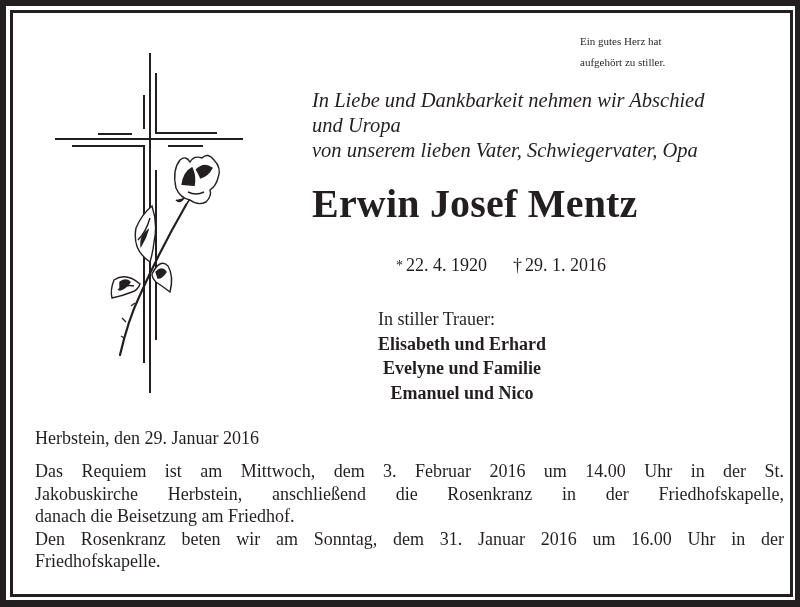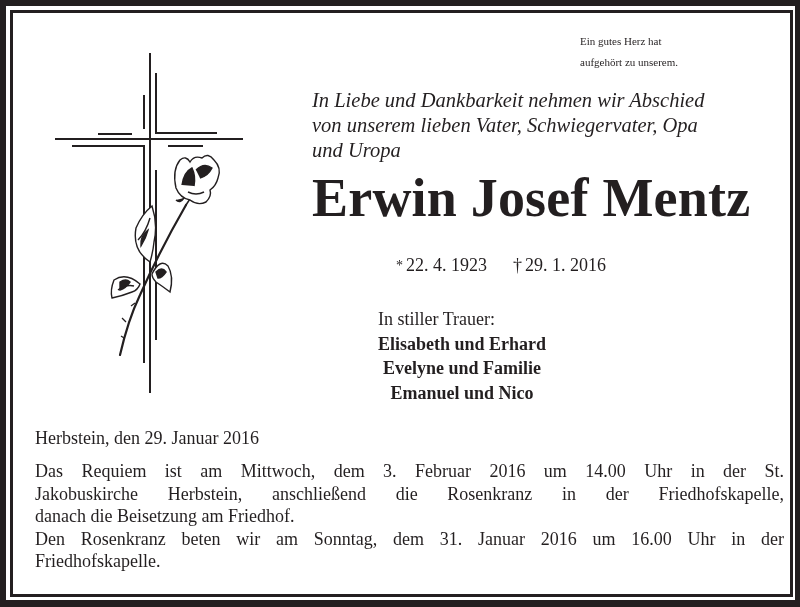--- a/index.html
+++ b/index.html
@@ -14,21 +14,21 @@
     box-sizing: border-box; border: 6px solid #231f20;
     border-right-width: 5px; border-bottom-width: 7px;
   }
   .frame-inner {
     position: absolute; left: 10px; top: 10px; width: 783px; height: 587px;
     box-sizing: border-box; border: 3px solid #231f20;
   }
   .t { position: absolute; white-space: nowrap; }
   .motto { left: 580px; top: 31px; font-size: 11px; line-height: 21px; }
   .intro { left: 312px; top: 88px; font-size: 20.5px; line-height: 25px; font-style: italic; }
-  .name { left: 312px; top: 170px; font-size: 54px; line-height: 56px; font-weight: bold; letter-spacing: 0.2px; }
+  .name { left: 312px; top: 176px; font-size: 40px; line-height: 56px; font-weight: bold; letter-spacing: 0.2px; }
   .dates { left: 396px; top: 253px; font-size: 18px; line-height: 24px; }
   .dates .star { font-size: 14px; vertical-align: 1px; margin-right: 3px; }
   .dates .gap { display: inline-block; width: 26px; }
   .dates .dagger { margin-right: 3px; }
   .mourn { left: 378px; top: 307px; font-size: 18px; line-height: 24.5px; }
   .mourn .b { font-weight: bold; text-align: center; }
   .place { left: 35px; top: 426px; font-size: 18px; line-height: 24px; }
   .body-text {
     position: absolute; left: 35px; top: 460px; width: 749px;
     font-size: 18px; line-height: 22.6px; text-align: justify;
@@ -86,33 +86,33 @@
 
   <g stroke="#231f20" stroke-width="1.2">
     <line x1="126" y1="322" x2="122" y2="318"></line>
     <line x1="131" y1="306" x2="135" y2="303"></line>
     <line x1="124" y1="338" x2="121" y2="336"></line>
   </g>
 </svg>
 
 <div class="t motto">
   <div>Ein gutes Herz hat</div>
-  <div>aufgehört zu unserem.</div>
+  <div>aufgehört zu stiller.</div>
 </div>
 
 <div class="t intro">
   <div>In Liebe und Dankbarkeit nehmen wir Abschied</div>
+  <div>und Uropa</div>
   <div>von unserem lieben Vater, Schwiegervater, Opa</div>
-  <div>und Uropa</div>
 </div>
 
 <div class="t name">Erwin Josef Mentz</div>
 
 <div class="t dates">
-  <span class="star">*</span><span>22. 4. 1923</span><span class="gap"></span><span class="dagger">†</span><span>29. 1. 2016</span>
+  <span class="star">*</span><span>22. 4. 1920</span><span class="gap"></span><span class="dagger">†</span><span>29. 1. 2016</span>
 </div>
 
 <div class="t mourn">
   <div>In stiller Trauer:</div>
   <div class="b">Elisabeth und Erhard</div>
   <div class="b">Evelyne und Familie</div>
   <div class="b">Emanuel und Nico</div>
 </div>
 
 <div class="t place">Herbstein, den 29. Januar 2016</div>

